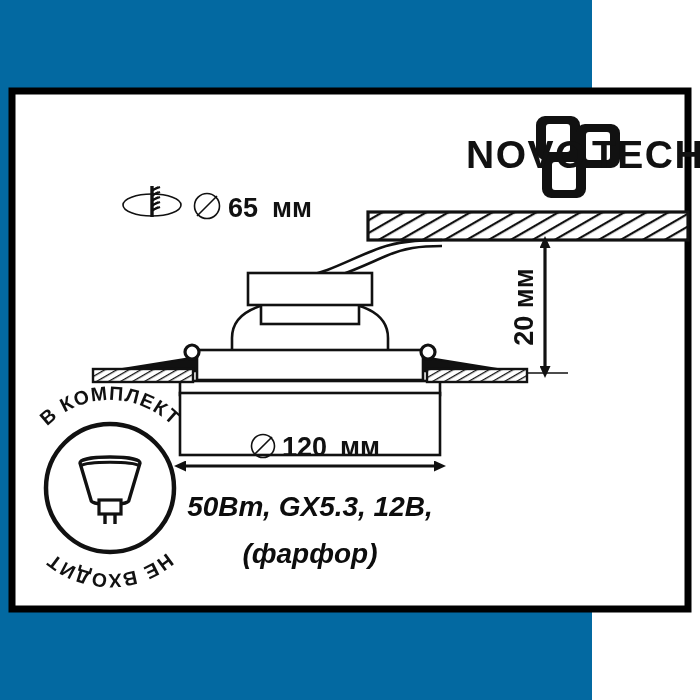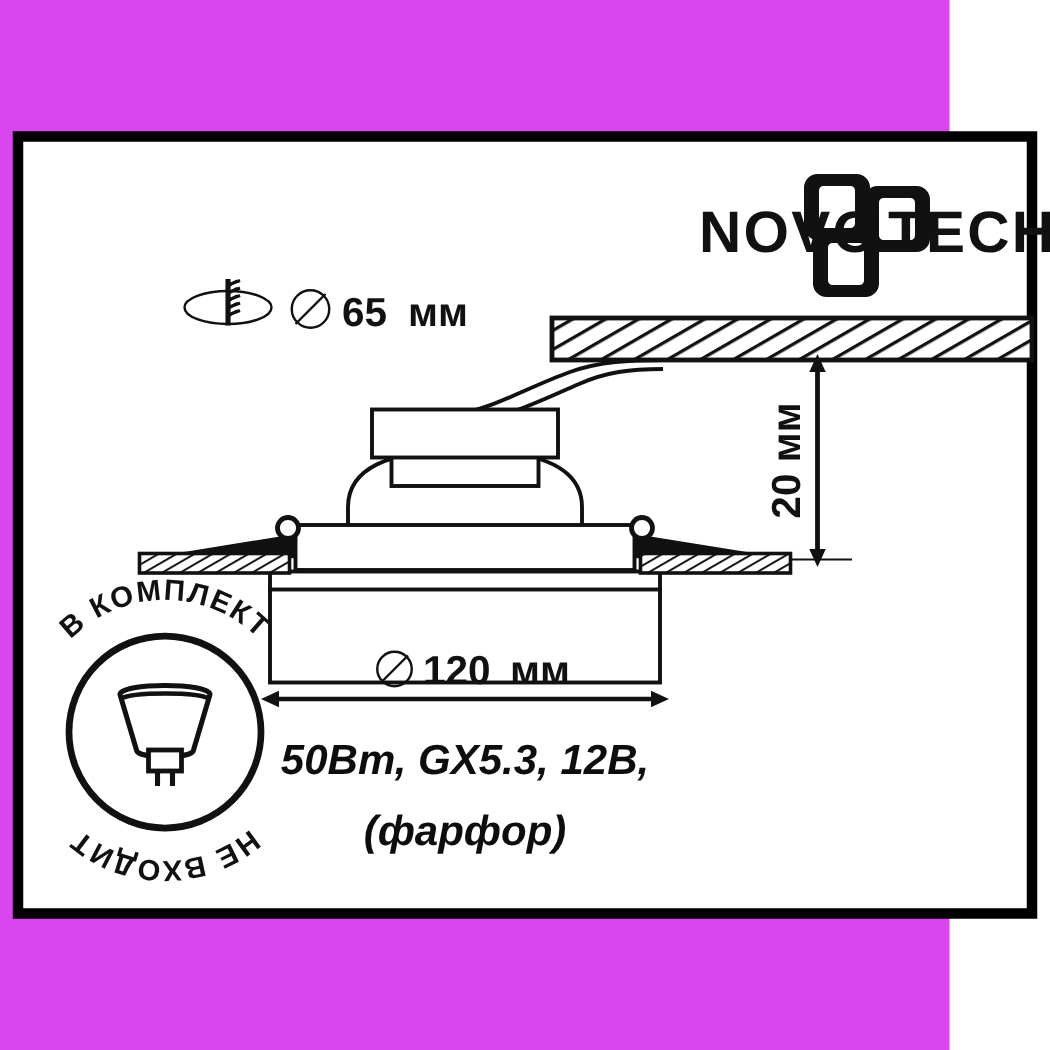--- a/index.html
+++ b/index.html
@@ -10,22 +10,21 @@
   body {
     width: 700px;
     height: 700px;
     font-family: "Liberation Sans", sans-serif;
     overflow: hidden;
   }
   #page {
     position: relative;
     width: 592px;
     height: 700px;
-    background: #d946ef;
-    padding-left: 41px;
+    background: #0369a1;
   }
   #drawing-svg {
     position: absolute;
     top: 0;
     left: 0;
     width: 700px;
     height: 700px;
     display: block;
   }
   .txt-dim {

